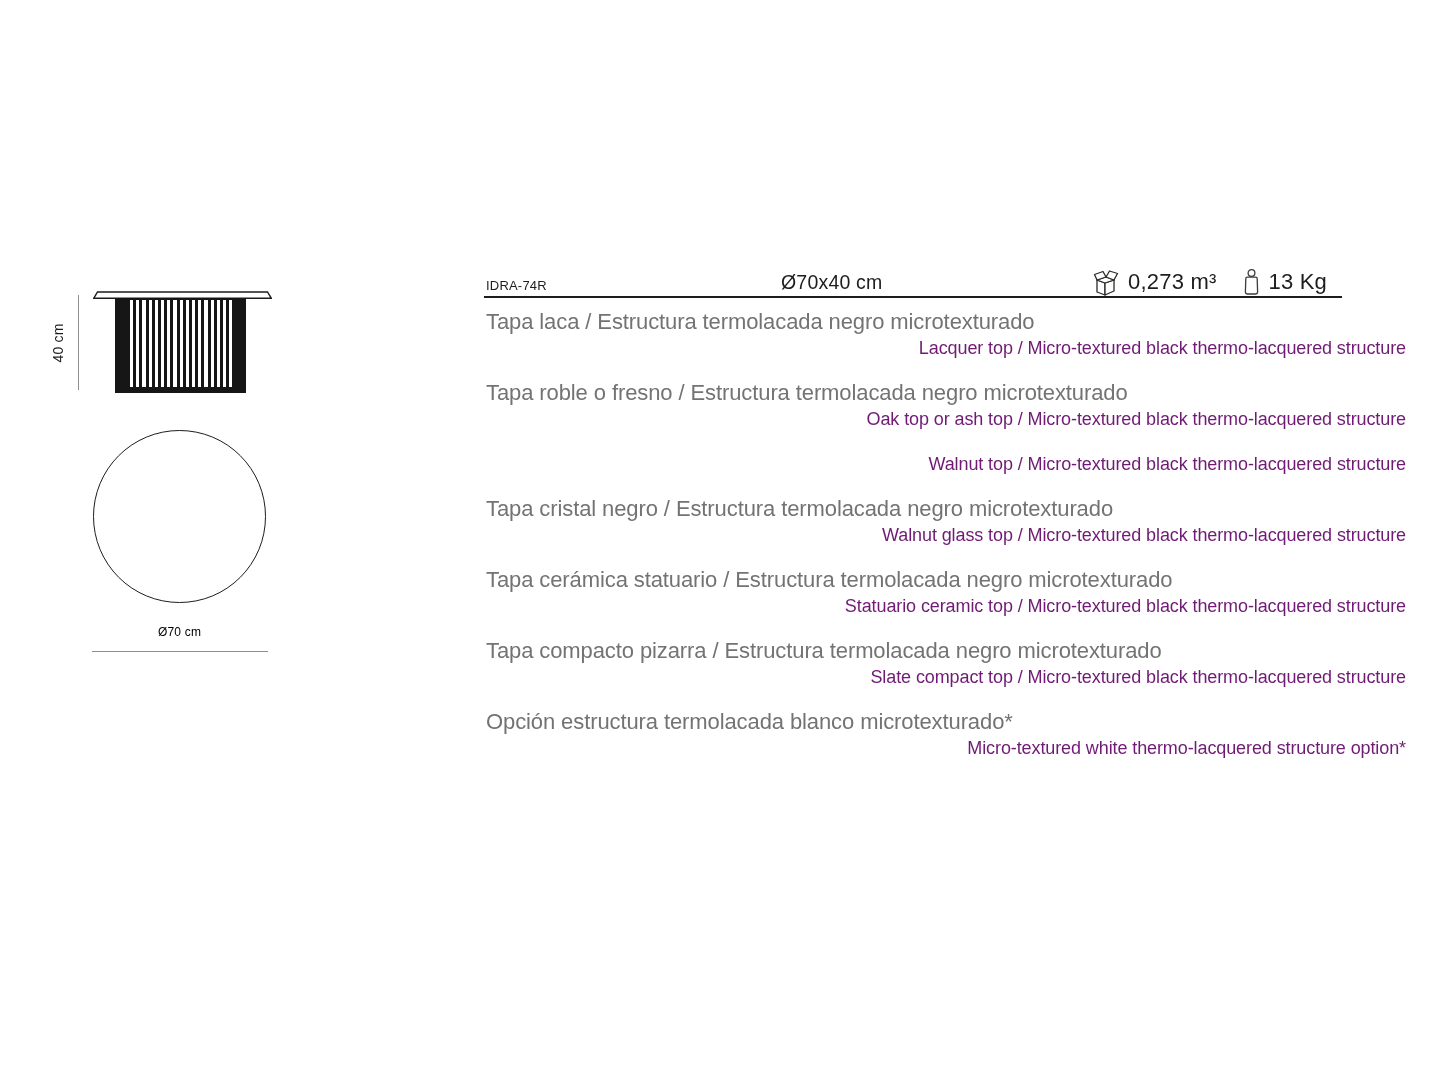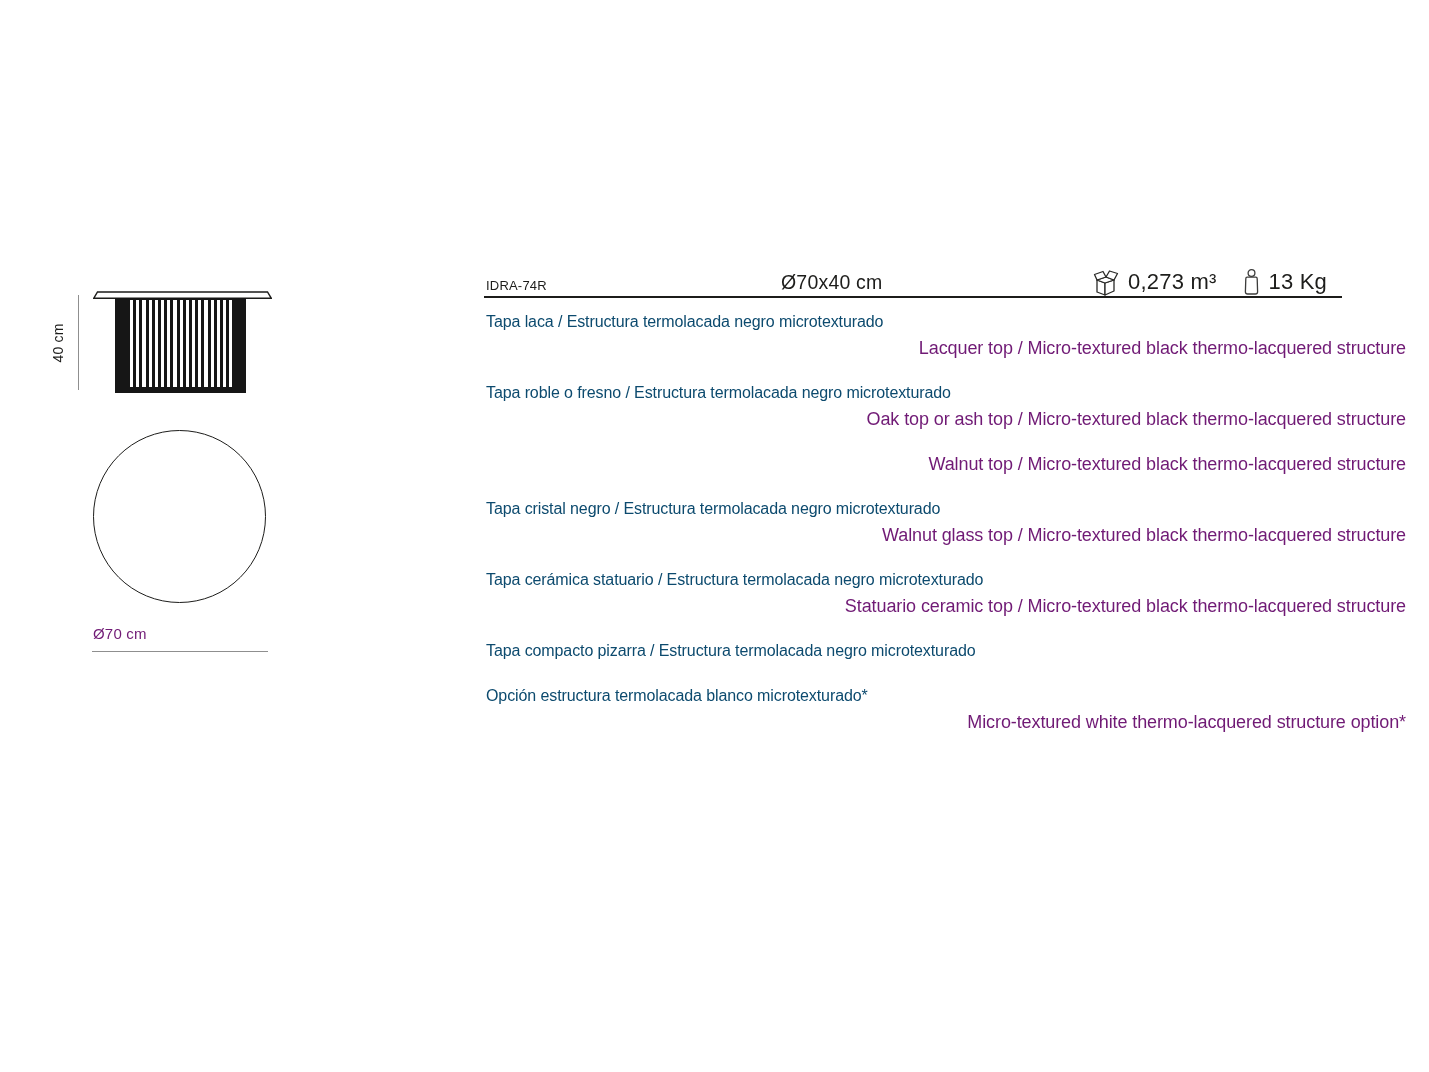--- a/index.html
+++ b/index.html
@@ -53,24 +53,24 @@
     width: 173px; height: 173px;
     box-sizing: border-box;
     border: 1.6px solid #1d1d1b;
     border-radius: 50%;
     background: #fff;
   }
   .dia-label {
     position: absolute;
     left: 93px; top: 625px;
     width: 173px;
-    text-align: left;
-    font-size: 15px;
-    letter-spacing: 0.2px;
-    color: #701a75;
+    text-align: center;
+    font-size: 12px;
+    letter-spacing: 0.2px;
+    color: #000000;
   }
   .dim-h-line {
     position: absolute;
     left: 92px; top: 651px;
     width: 176px; height: 1px;
     background: #8f8f8f;
   }
 
   
   .spec-header {
@@ -117,23 +117,23 @@
   }
 
   
   .options {
     position: absolute;
     left: 486px; top: 309px;
     width: 920px;
   }
   .option { margin-bottom: 19px; }
   .option .es {
-    font-size: 16px;
+    font-size: 22px;
     line-height: 26px;
-    color: #0c4a6e;
+    color: #737373;
     letter-spacing: -0.1px;
     white-space: nowrap;
   }
   .option .en {
     font-size: 18px;
     line-height: 26px;
     color: #701a75;
     letter-spacing: -0.1px;
     white-space: nowrap;
     text-align: right;
@@ -199,20 +199,21 @@
     <div class="option">
       <div class="es">Tapa cristal negro / Estructura termolacada negro microtexturado</div>
       <div class="en">Walnut glass top / Micro-textured black thermo-lacquered structure</div>
     </div>
     <div class="option">
       <div class="es">Tapa cerámica statuario / Estructura termolacada negro microtexturado</div>
       <div class="en">Statuario ceramic top / Micro-textured black thermo-lacquered structure</div>
     </div>
     <div class="option">
       <div class="es">Tapa compacto pizarra / Estructura termolacada negro microtexturado</div>
+      <div class="en">Slate compact top / Micro-textured black thermo-lacquered structure</div>
     </div>
     <div class="option">
       <div class="es">Opción estructura termolacada blanco microtexturado*</div>
       <div class="en">Micro-textured white thermo-lacquered structure option*</div>
     </div>
   </div>
 
 </div>
 
 </body></html>

